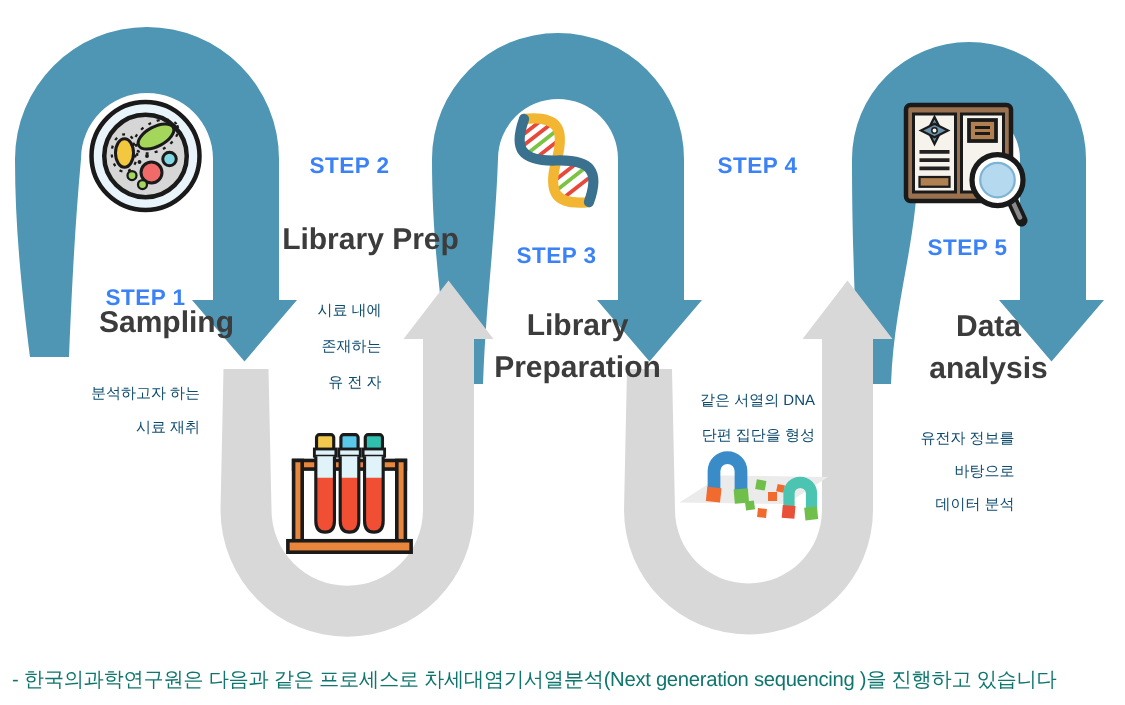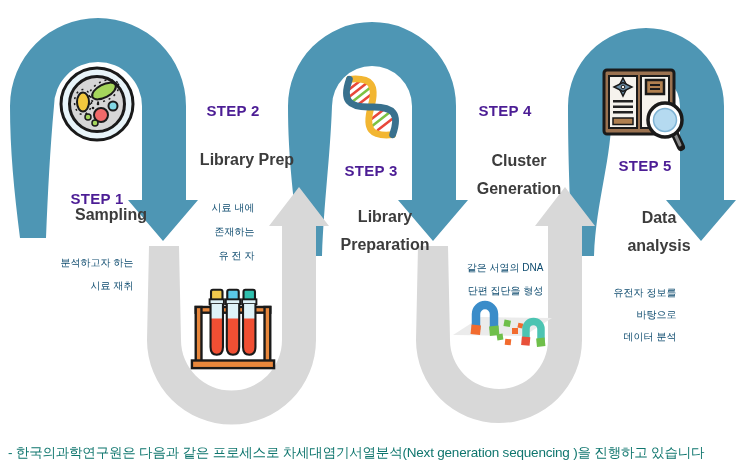--- a/index.html
+++ b/index.html
@@ -4,24 +4,24 @@
 <style>
   html,body{margin:0;padding:0;background:#ffffff;}
   .canvas{
     position:relative;width:750px;height:470px;overflow:hidden;background:#ffffff;
     font-family:"Liberation Sans","DejaVu Sans",sans-serif;
   }
   .arrows{position:absolute;left:0;top:0;z-index:0;}
   .abs{position:absolute;z-index:2;}
   .cc{transform:translateX(-50%);text-align:center;}
   .step-label{
-    color:#4c1d95;font-weight:bold;font-size:15px;letter-spacing:.3px;white-space:nowrap;
+    color:#3b82f6;font-weight:bold;font-size:15px;letter-spacing:.3px;white-space:nowrap;
   }
   .step-title{
-    color:#3c3c3c;font-weight:bold;font-size:16px;line-height:28px;white-space:pre-line;padding-left:28px;
+    color:#3c3c3c;font-weight:bold;font-size:20px;line-height:28px;white-space:pre-line;padding-left:28px;
   }
   .step-title.t1{line-height:22px;}
   .step-desc{
     color:#0c4a6e;font-size:10px;white-space:pre-line;text-align:right;
   }
   .lh23{line-height:23px;} .lh24{line-height:24px;} .lh22{line-height:22px;}
   .caption{
     position:absolute;left:8px;top:444px;width:742px;z-index:2;
     color:#0f766e;font-size:13.5px;letter-spacing:-0.2px;white-space:nowrap;
   }
@@ -116,22 +116,20 @@
         <path d="M47,6 C66,18 66,28 47,42 C28,56 28,66 47,78" fill="none" stroke="#f2b632" stroke-width="7" stroke-linecap="round"></path>
         <path d="M47,6 C28,18 28,28 47,42 C66,56 66,66 47,78" fill="none" stroke="#39718e" stroke-width="7" stroke-linecap="round"></path>
       </g>
     </svg>
   </div>
   <div class="abs cc step-label" style="left:371px;top:162px;">STEP 3</div>
   <div class="abs cc step-title" style="left:371px;top:203px;">Library
 Preparation</div>
 
   <div class="abs cc step-label" style="left:505px;top:102px;">STEP 4</div>
-  <div class="abs cc step-title" style="left:505px;top:147px;">Cluster
-Generation</div>
   <div class="abs cc step-desc lh23" style="left:505px;top:216px;margin-top:40px;">같은 서열의 DNA
 단편 집단을 형성</div>
   <div class="icon-box" style="left:450px;top:284px;">
     <svg width="105" height="72" viewBox="0 0 105 72">
       <polygon points="3,51 31,33 102,34 74,52" fill="#ebebeb"></polygon>
       <rect x="54" y="36" width="6.5" height="6.5" fill="#6fbf4a" transform="rotate(10 57 39)"></rect>
       <rect x="62" y="44" width="6" height="6" fill="#f26b2e"></rect>
       <rect x="47" y="50" width="6" height="6" fill="#6fbf4a" transform="rotate(-8 50 53)"></rect>
       <rect x="55" y="55" width="6" height="6" fill="#f26b2e" transform="rotate(6 58 58)"></rect>
       <rect x="68" y="39" width="5" height="5" fill="#f26b2e" transform="rotate(12 70 41)"></rect>

